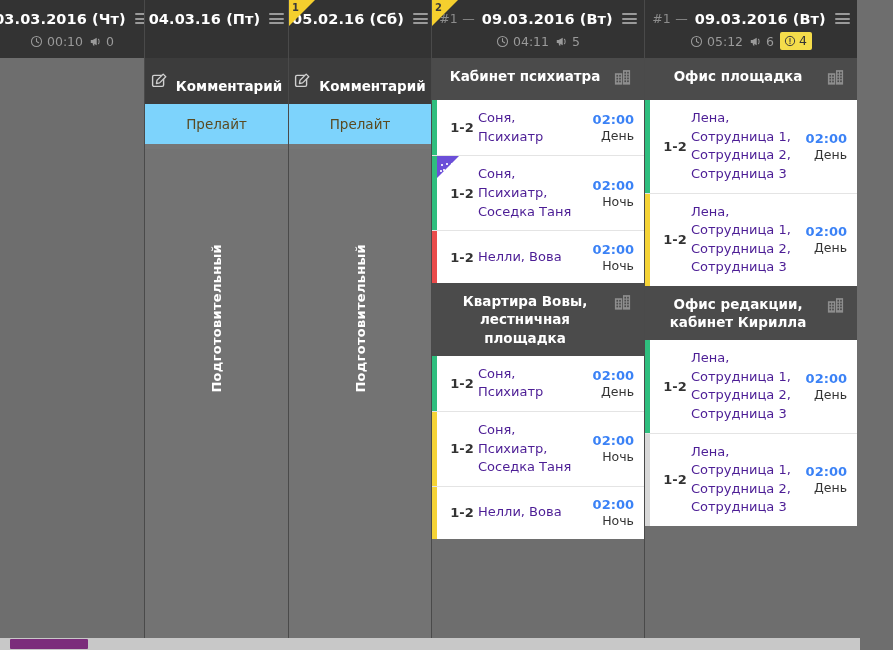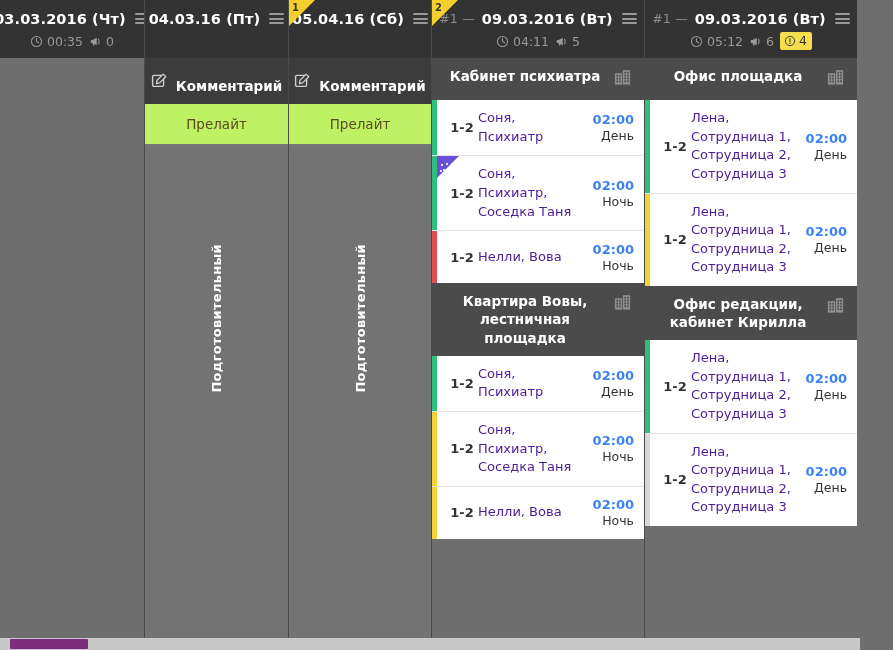--- a/index.html
+++ b/index.html
@@ -83,21 +83,21 @@
   
   .comment-bar {
     position: absolute; left: 0; right: 0; top: 58px; height: 46px;
     background: #3c3c3c;
     display: flex; align-items: center; justify-content: center; gap: 9px;
     cursor: pointer;
   }
   .comment-bar .lbl { color: #ffffff; font-size: 13.5px; font-weight: bold; margin-top: 10px; }
   .prelight {
     position: absolute; left: 0; right: 0; top: 104px; height: 40px;
-    background: #bef264; color: #5a4a20;
+    background: #7dd3fc; color: #5a4a20;
     display: flex; align-items: center; justify-content: center;
     font-size: 13.5px; cursor: pointer;
   }
   .vert-strip {
     position: absolute; left: 0; right: 0; top: 149px; bottom: 12px;
     background: #737373;
     display: flex; align-items: center; justify-content: center;
   }
   .vert-strip .vtxt {
     writing-mode: vertical-rl; transform: rotate(180deg);
@@ -181,21 +181,21 @@
             <i></i>
             <i></i>
           </span>
         </div>
         <div class="hdr-row2">
           <span class="meta">
             <svg width="13" height="13" viewBox="0 0 16 16">
               <circle cx="8" cy="8" r="6.2" fill="none" stroke="#9a9a9a" stroke-width="1.3"></circle>
               <path d="M8 4.4V8l2.6 1.6" fill="none" stroke="#9a9a9a" stroke-width="1.3" stroke-linecap="round"></path>
             </svg>
-            <span>00:35</span>
+            <span>00:10</span>
           </span>
           <span class="meta">
             <svg width="13" height="13" viewBox="0 0 16 16">
               <path d="M2.2 6.2v3.6h2.2l5.1 2.9V3.3L4.4 6.2z" fill="#9a9a9a"></path>
               <path d="M11.6 5.3c1.1.6 1.1 4.8 0 5.4" fill="none" stroke="#9a9a9a" stroke-width="1.3" stroke-linecap="round"></path>
               <path d="M4.4 9.8l.7 3.2h1.7l-.5-3.2z" fill="#9a9a9a"></path>
             </svg>
             <span>0</span>
           </span>
         </div>
@@ -222,21 +222,21 @@
       </div>
       <div class="prelight">Прелайт</div>
       <div class="vert-strip">
         <span class="vtxt">Подготовительный</span>
       </div>
     </div>
     <div class="col-sep" style="left: 288px;"></div>
     <div class="col light" style="left: 289px; width: 142px;">
       <div class="hdr">
         <div class="hdr-row1">
-          <span class="hdr-date">05.04.16 (Сб)</span>
+          <span class="hdr-date">05.02.16 (Сб)</span>
           <span class="hdr-burger">
             <i></i>
             <i></i>
             <i></i>
           </span>
         </div>
       </div>
       <div class="corner-flag">
         <span>1</span>
       </div>

